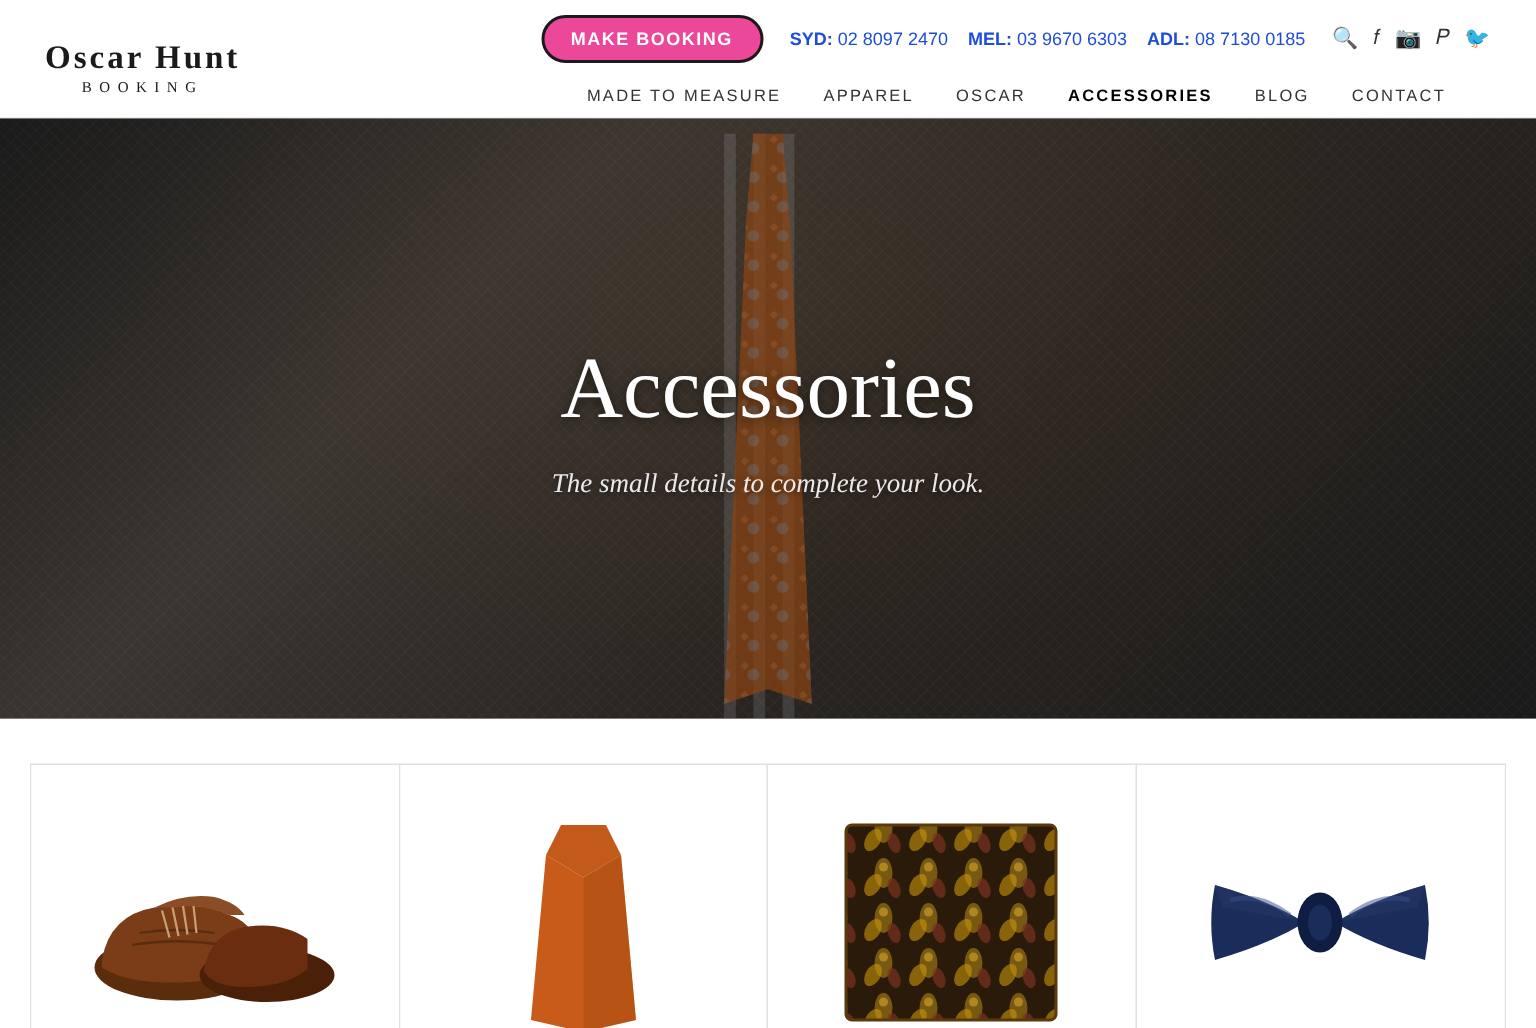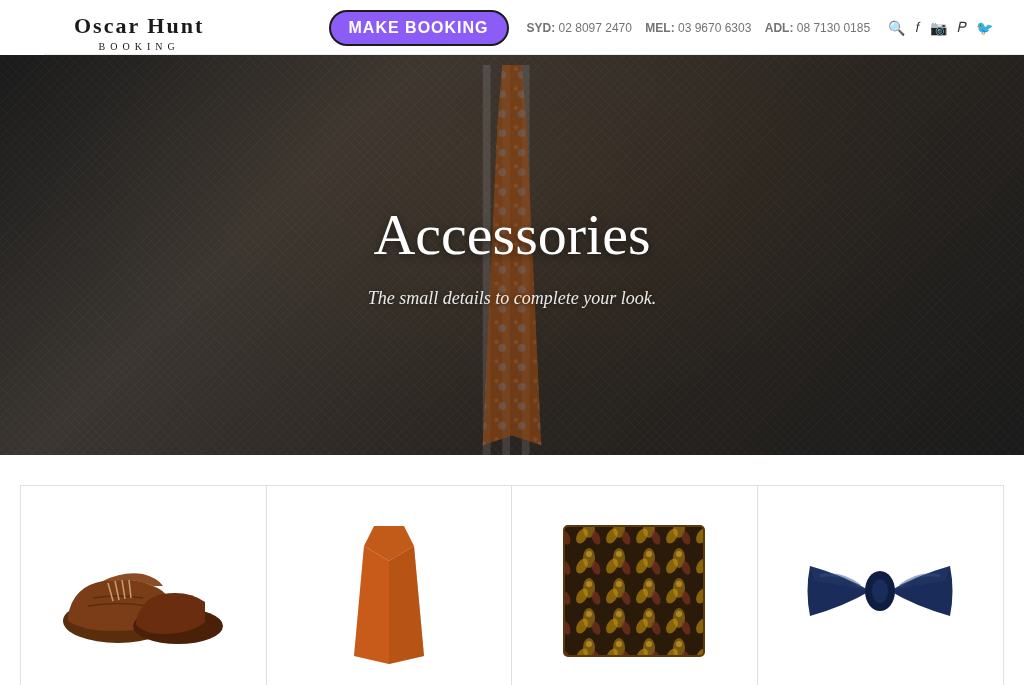--- a/index.html
+++ b/index.html
@@ -6,21 +6,20 @@
     body { font-family: 'Georgia', serif; background: #fff; width: 1024px; }
 
     
     .header {
       display: flex;
       align-items: center;
       justify-content: space-between;
       padding: 10px 30px 0 30px;
       background: #fff;
       border-bottom: 1px solid #eee;
-      margin-left: 44px;
     }
     .logo-area {
       display: flex;
       flex-direction: column;
       align-items: center;
     }
     .logo-name {
       font-family: 'Georgia', serif;
       font-size: 22px;
       font-weight: bold;
@@ -38,34 +37,34 @@
       flex-direction: column;
       align-items: flex-end;
     }
     .header-top-row {
       display: flex;
       align-items: center;
       gap: 18px;
       margin-bottom: 8px;
     }
     .booking-btn {
-      background: #8b5cf6;
+      background: #ec4899;
       color: #fff;
       border: 2px solid #1a1a1a;
       border-radius: 25px;
       padding: 7px 18px;
-      font-size: 16px;
+      font-size: 12px;
       font-family: 'Arial', sans-serif;
       font-weight: bold;
       letter-spacing: 1px;
       cursor: pointer;
     }
     .contact-info {
       font-size: 12px;
-      color: #737373;
+      color: #1d4ed8;
       font-family: 'Arial', sans-serif;
     }
     .contact-info span.label {
       font-weight: bold;
     }
     .social-icons {
       display: flex;
       gap: 10px;
       align-items: center;
     }
@@ -233,20 +232,28 @@
       </span>
       <div class="social-icons">
         <span class="social-icon">🔍</span>
         <span class="social-icon">𝑓</span>
         <span class="social-icon">📷</span>
         <span class="social-icon">𝑃</span>
         <span class="social-icon">🐦</span>
       </div>
     </div>
 
+    <nav class="main-nav">
+      <a class="nav-item">MADE TO MEASURE</a>
+      <a class="nav-item">APPAREL</a>
+      <a class="nav-item">OSCAR</a>
+      <a class="nav-item active">ACCESSORIES</a>
+      <a class="nav-item">BLOG</a>
+      <a class="nav-item">CONTACT</a>
+    </nav>
   </div>
 </div>
 
 <div class="hero">
   <div class="hero-bg"></div>
 
   <div class="hero-tie">
     <svg viewBox="0 0 120 400" xmlns="http://www.w3.org/2000/svg">
 
       <rect x="30" y="0" width="8" height="400" fill="rgba(200,210,220,0.15)"></rect>

